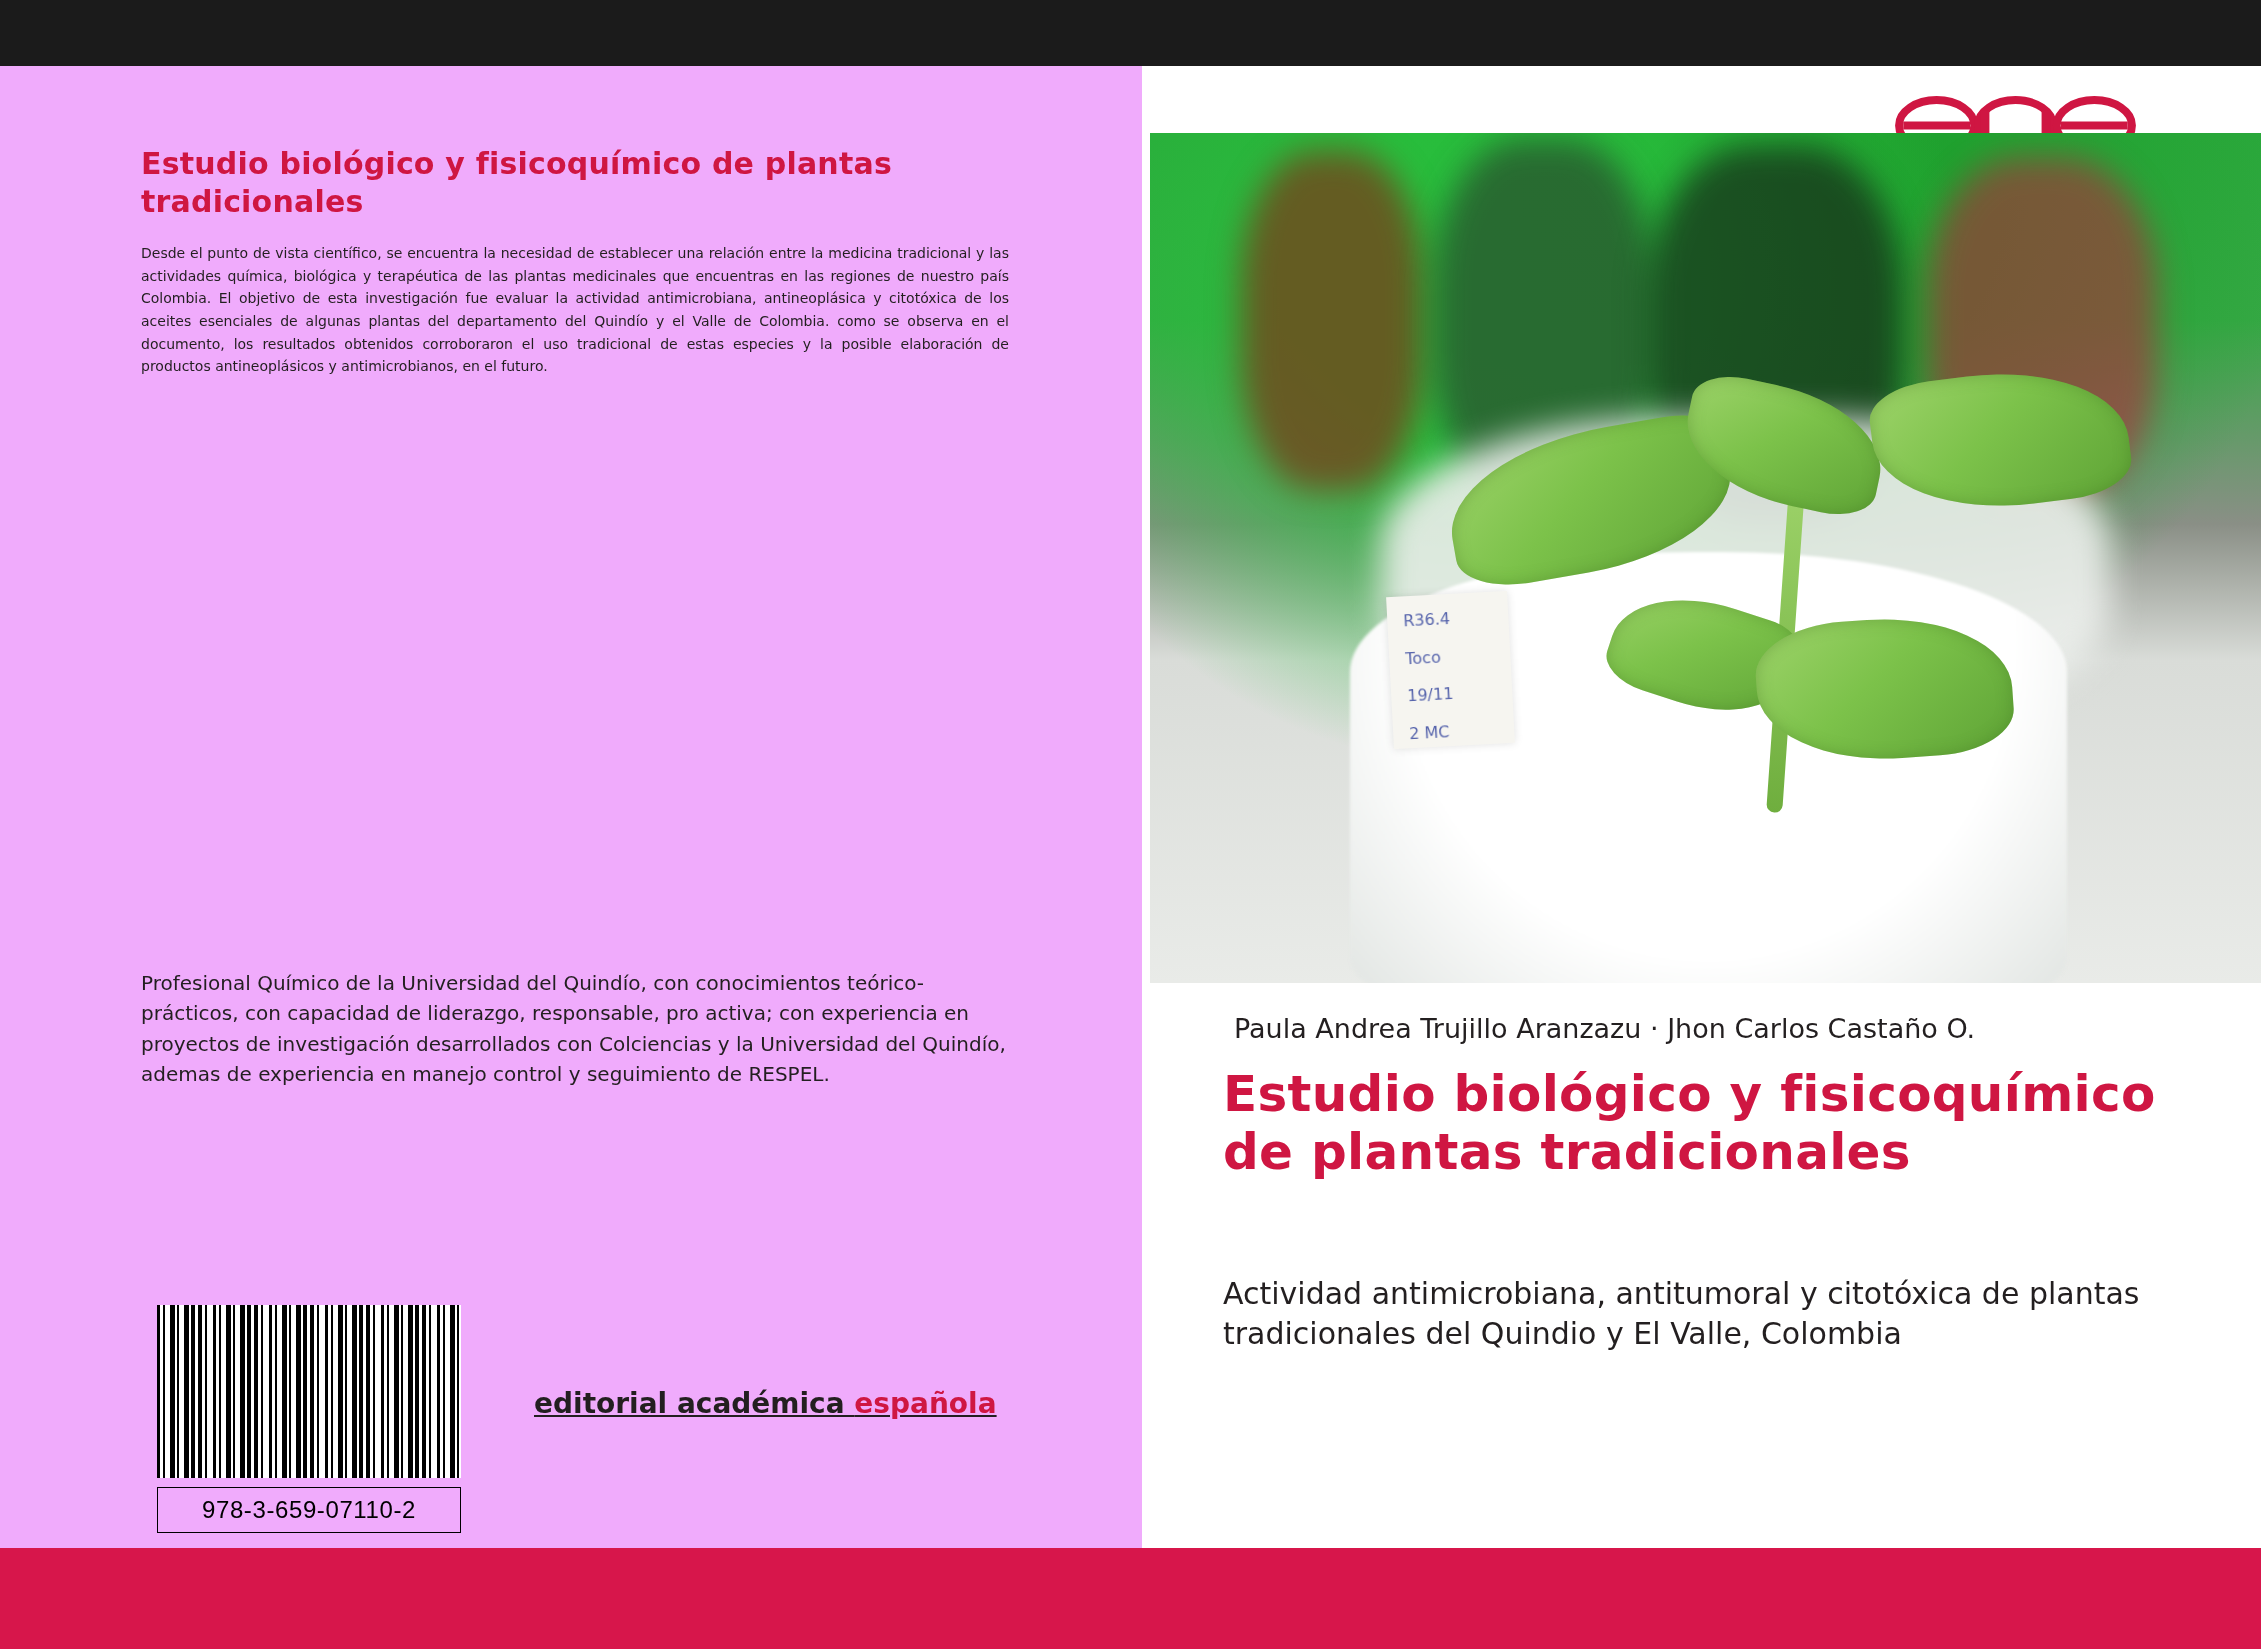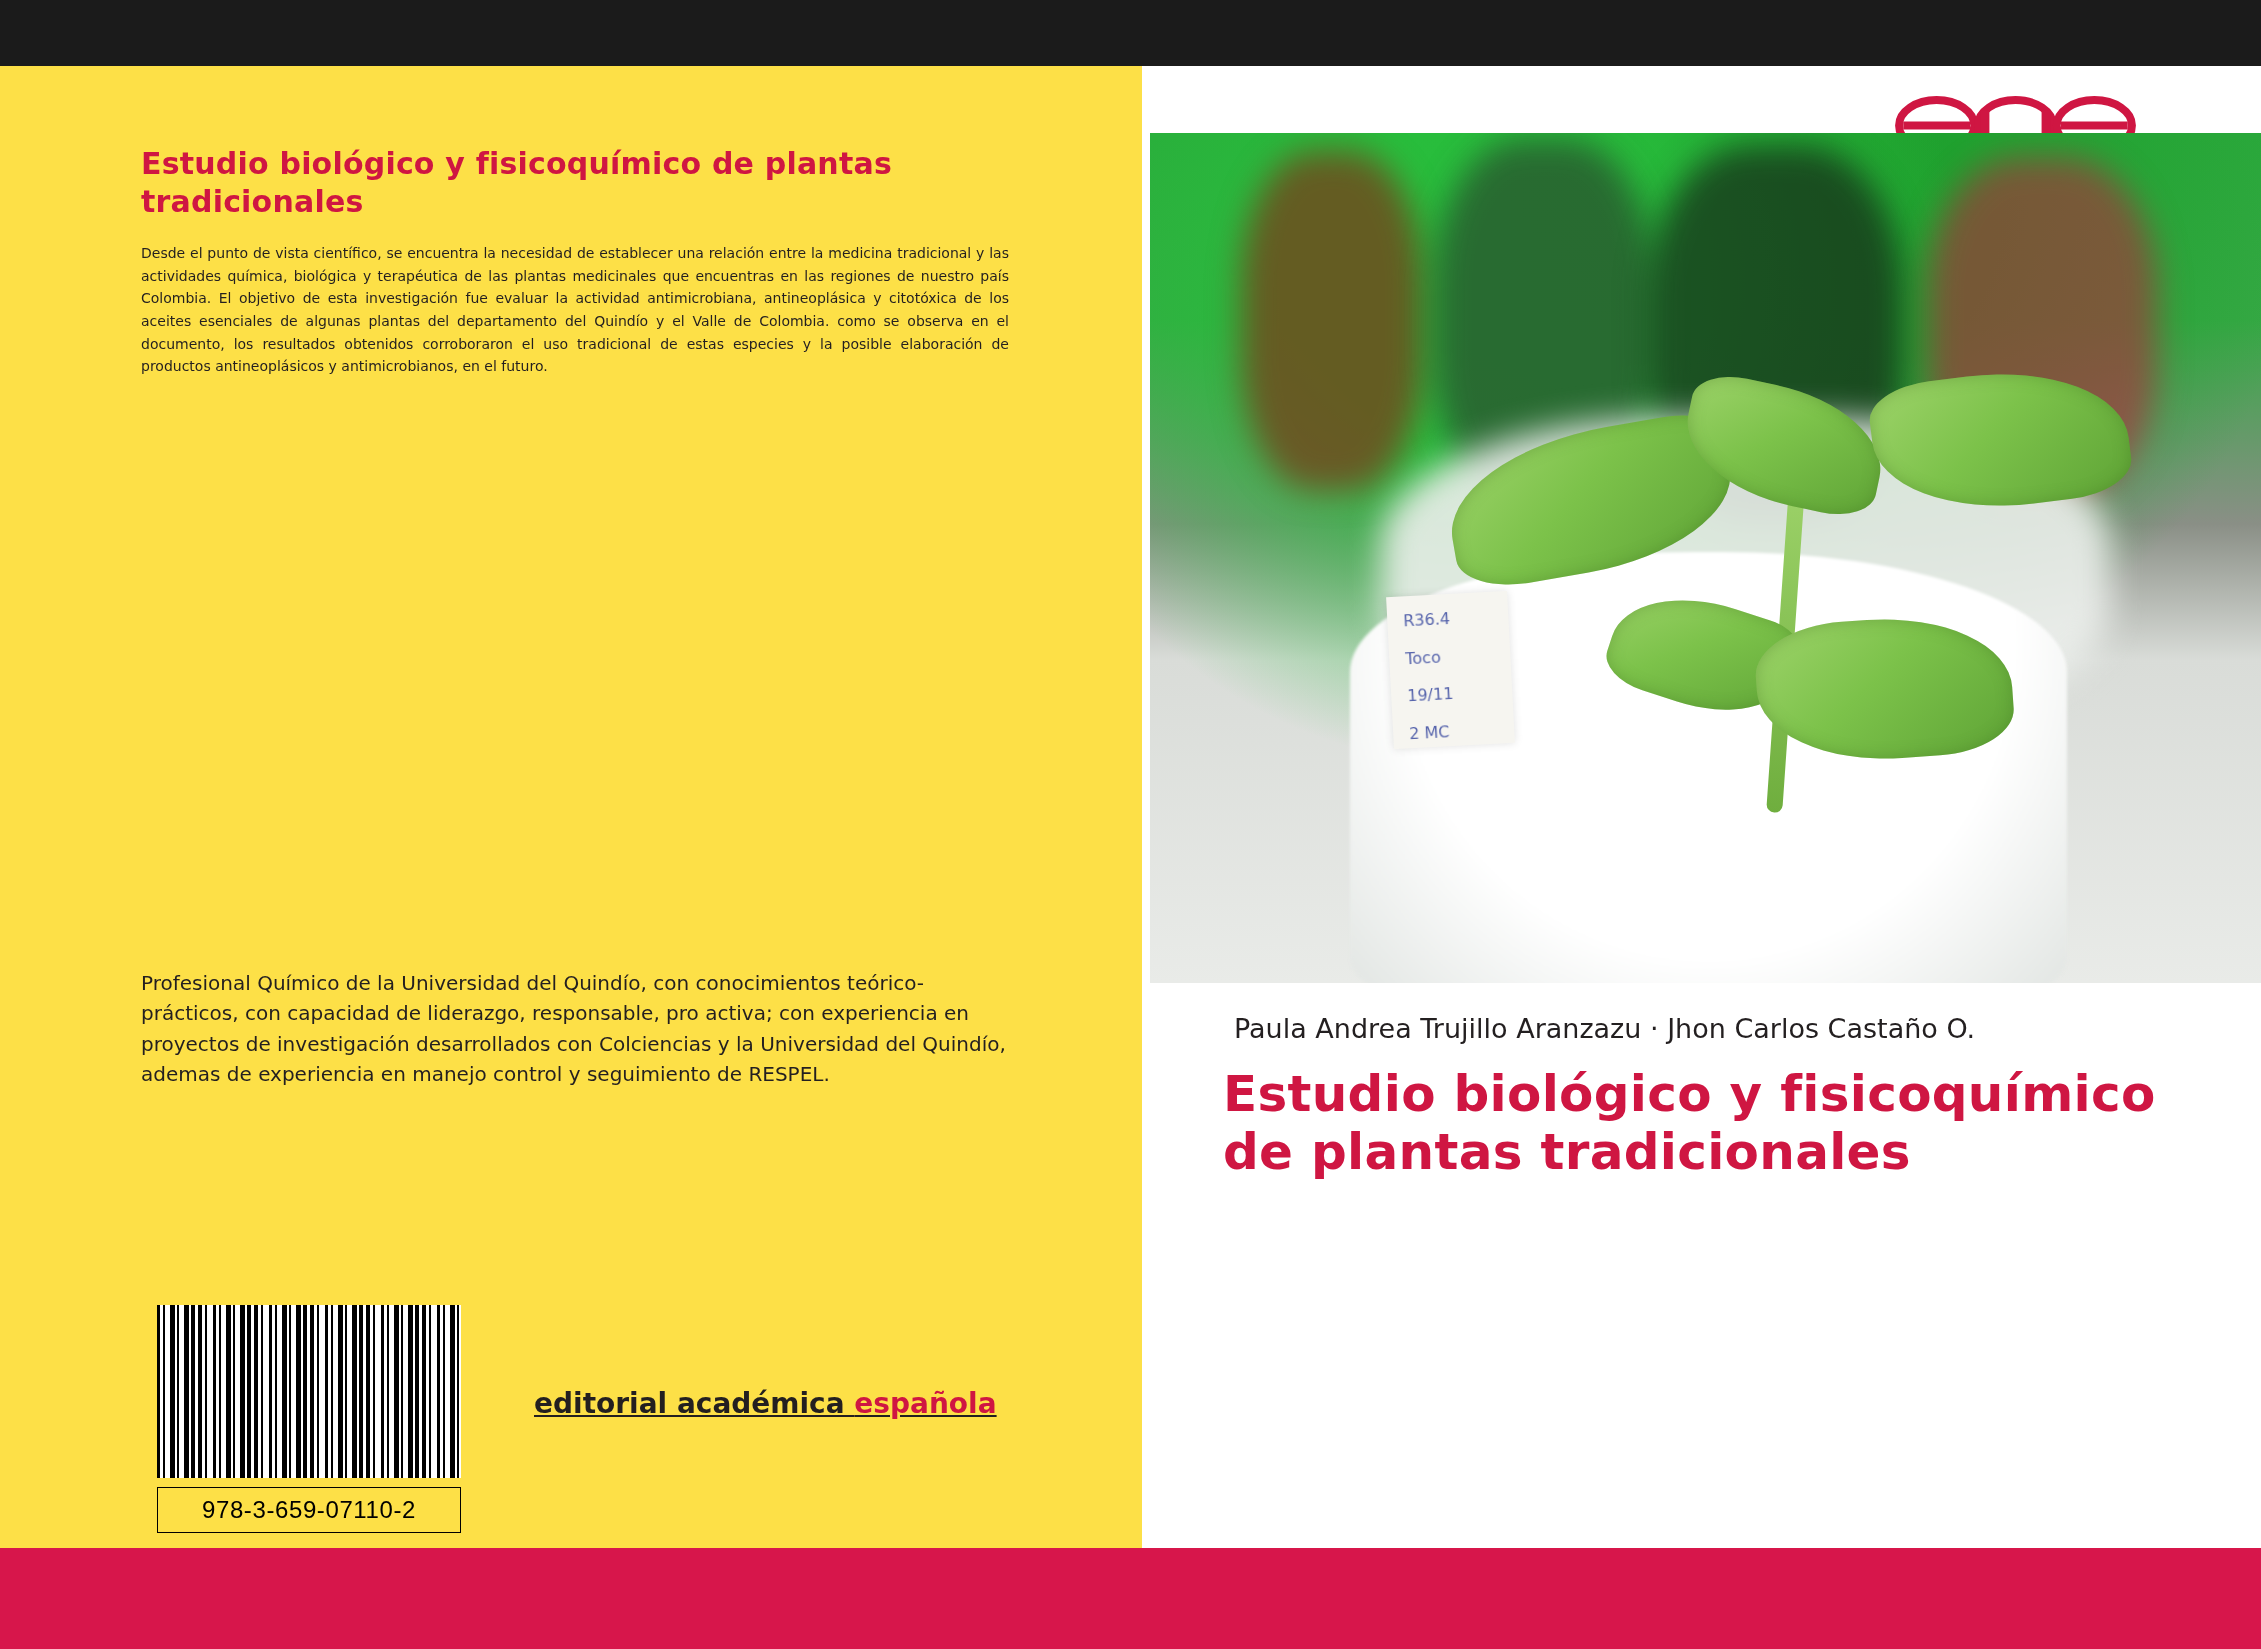--- a/index.html
+++ b/index.html
@@ -7,21 +7,21 @@
     width: 2261px;
     height: 1650px;
     background: #ffffff;
     font-family: "DejaVu Sans", sans-serif;
     overflow: hidden;
   }
   .cover {
     position: relative;
     width: 2261px;
     height: 1650px;
-    background: #fde047;
+    background: #f0abfc;
   }
   
   .top-band {
     position: absolute;
     left: 0; top: 0;
     width: 2261px;
     height: 66px;
     background: #1b1b1b;
   }
   
@@ -325,19 +325,20 @@
       <div class="stem"></div>
       <div class="leaf leaf-a"></div>
       <div class="leaf leaf-b"></div>
       <div class="leaf leaf-c"></div>
       <div class="leaf leaf-d"></div>
       <div class="leaf leaf-e"></div>
     </div>
 
     <div class="front-authors">Paula Andrea Trujillo Aranzazu · Jhon Carlos Castaño O.</div>
     <div class="front-title">Estudio biológico y fisicoquímico de plantas tradicionales</div>
+    <div class="front-subtitle">Actividad antimicrobiana, antitumoral y citotóxica de plantas tradicionales del Quindio y El Valle, Colombia</div>
 
   </div>
 
   <div class="bottom-band"></div>
 
 </div>
 
 
 </body></html>

